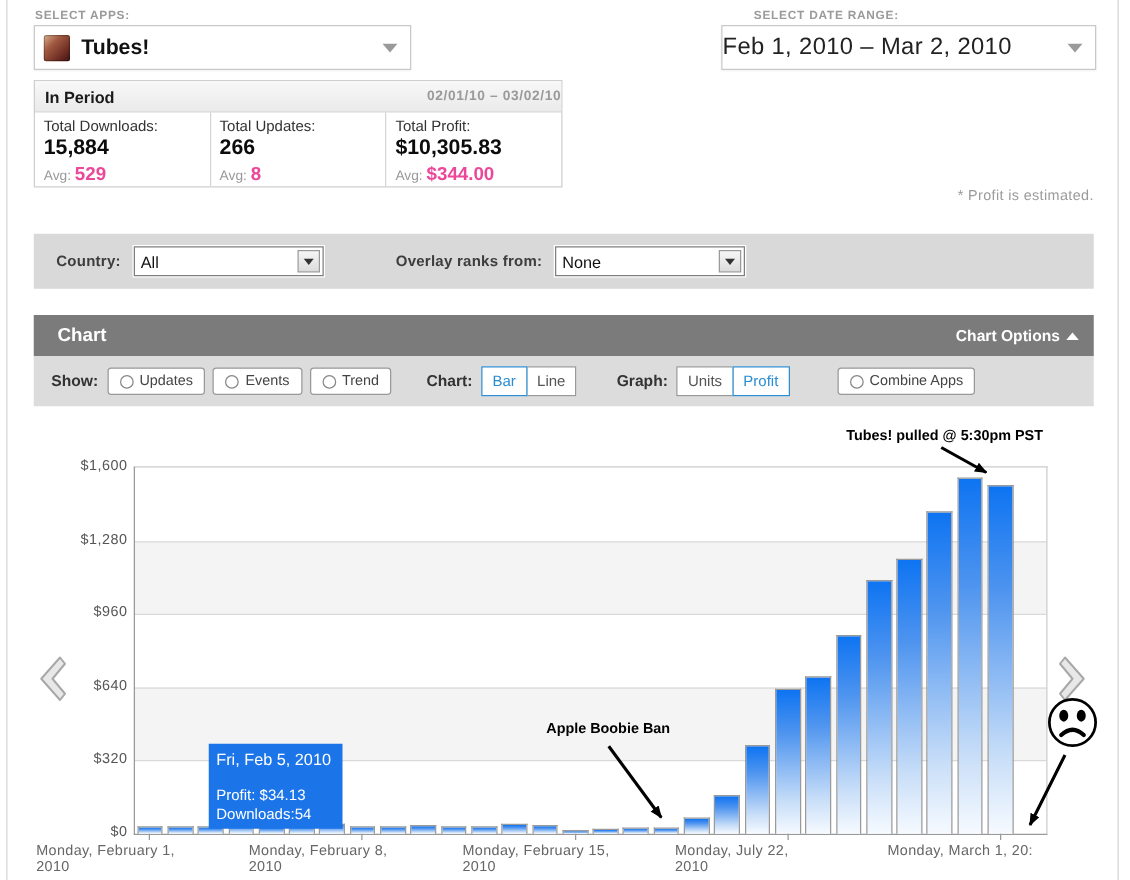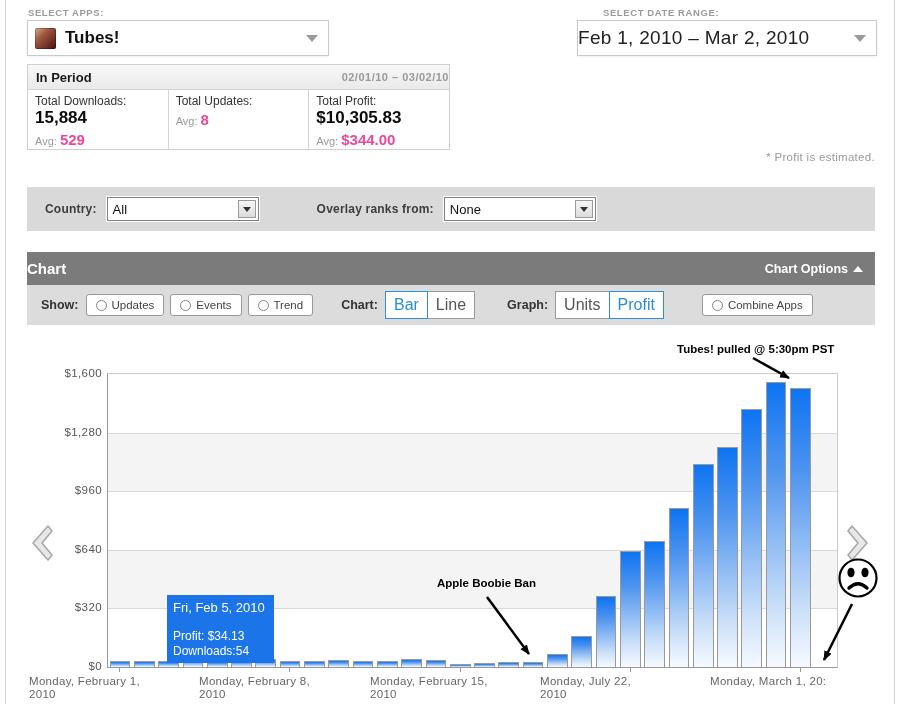--- a/index.html
+++ b/index.html
@@ -53,35 +53,35 @@
   .sel-btn{width:16px;height:16px;margin-right:2px;border:1px solid #9a9a9a;
     background:linear-gradient(#f6f6f6,#dcdcdc);display:flex;align-items:center;justify-content:center;}
   .sel-btn i{width:0;height:0;border-left:4px solid transparent;border-right:4px solid transparent;
     border-top:5px solid #333;}
   #country-label{margin-left:18px;}
   #overlay-label{margin-left:48px;}
 
   
   #chart-hd{position:absolute;left:27px;top:252px;width:848px;height:33px;background:#7b7b7b;
     display:flex;align-items:center;justify-content:space-between;}
-  #chart-hd .title{color:#fff;font-weight:bold;font-size:15px;margin-left:0;}
+  #chart-hd .title{color:#fff;font-weight:bold;font-size:15px;margin-left:19px;}
   #chart-options{display:flex;align-items:center;margin-right:12px;cursor:pointer;}
   #chart-options span{color:#fff;font-weight:bold;font-size:12.5px;}
   #chart-options .up{width:0;height:0;margin-left:5px;
     border-left:5px solid transparent;border-right:5px solid transparent;border-bottom:6px solid #fff;}
 
   
   #controls{position:absolute;left:27px;top:285px;width:848px;height:40px;background:#dcdcdc;
     display:flex;align-items:center;padding-left:14px;box-sizing:border-box;}
   .ctl-label{font-weight:bold;font-size:12.5px;color:#333;margin-right:7px;}
   .opt-btn{display:flex;align-items:center;gap:5px;background:#fff;border:1px solid #999;
     border-radius:3px;padding:4px 9px;margin-right:6px;font-size:11.5px;color:#444;cursor:pointer;}
   .radio{width:9px;height:9px;border:1px solid #888;border-radius:50%;background:#fff;}
   .seg-group{display:flex;margin-right:6px;}
-  .seg{background:#fff;border:1px solid #999;padding:4px 8px;font-size:16px;color:#555;
+  .seg{background:#fff;border:1px solid #999;padding:4px 8px;font-size:12px;color:#555;
     cursor:pointer;position:relative;}
   .seg + .seg{margin-left:-1px;}
   .seg.selected{border-color:#2f8fd2;color:var(--accent-blue,#2a8dd4);z-index:1;}
   #chart-type-label{margin-left:22px;}
   #graph-type-label{margin-left:26px;}
   #combine-btn{margin-left:32px;}
 
   
   #plot{position:absolute;left:107px;top:373px;width:729px;height:293px;
     background:linear-gradient(to bottom,#fff 0 20%,#f4f4f4 20% 40%,#fff 40% 60%,#f4f4f4 60% 80%,#fff 80% 100%);
@@ -137,20 +137,21 @@
     <span class="r">02/01/10 – 03/02/10</span>
   </div>
   <div class="cols">
     <div class="col">
       <div class="stat-label">Total Downloads:</div>
       <div class="stat-value">15,884</div>
       <div class="stat-avg"><span>Avg:</span> <b>529</b></div>
     </div>
     <div class="col">
       <div class="stat-label">Total Updates:</div>
+      <div class="stat-value">266</div>
       <div class="stat-avg"><span>Avg:</span> <b>8</b></div>
     </div>
     <div class="col">
       <div class="stat-label">Total Profit:</div>
       <div class="stat-value">$10,305.83</div>
       <div class="stat-avg"><span>Avg:</span> <b>$344.00</b></div>
     </div>
   </div>
 </div>
 <div id="profit-note">* Profit is estimated.</div>

